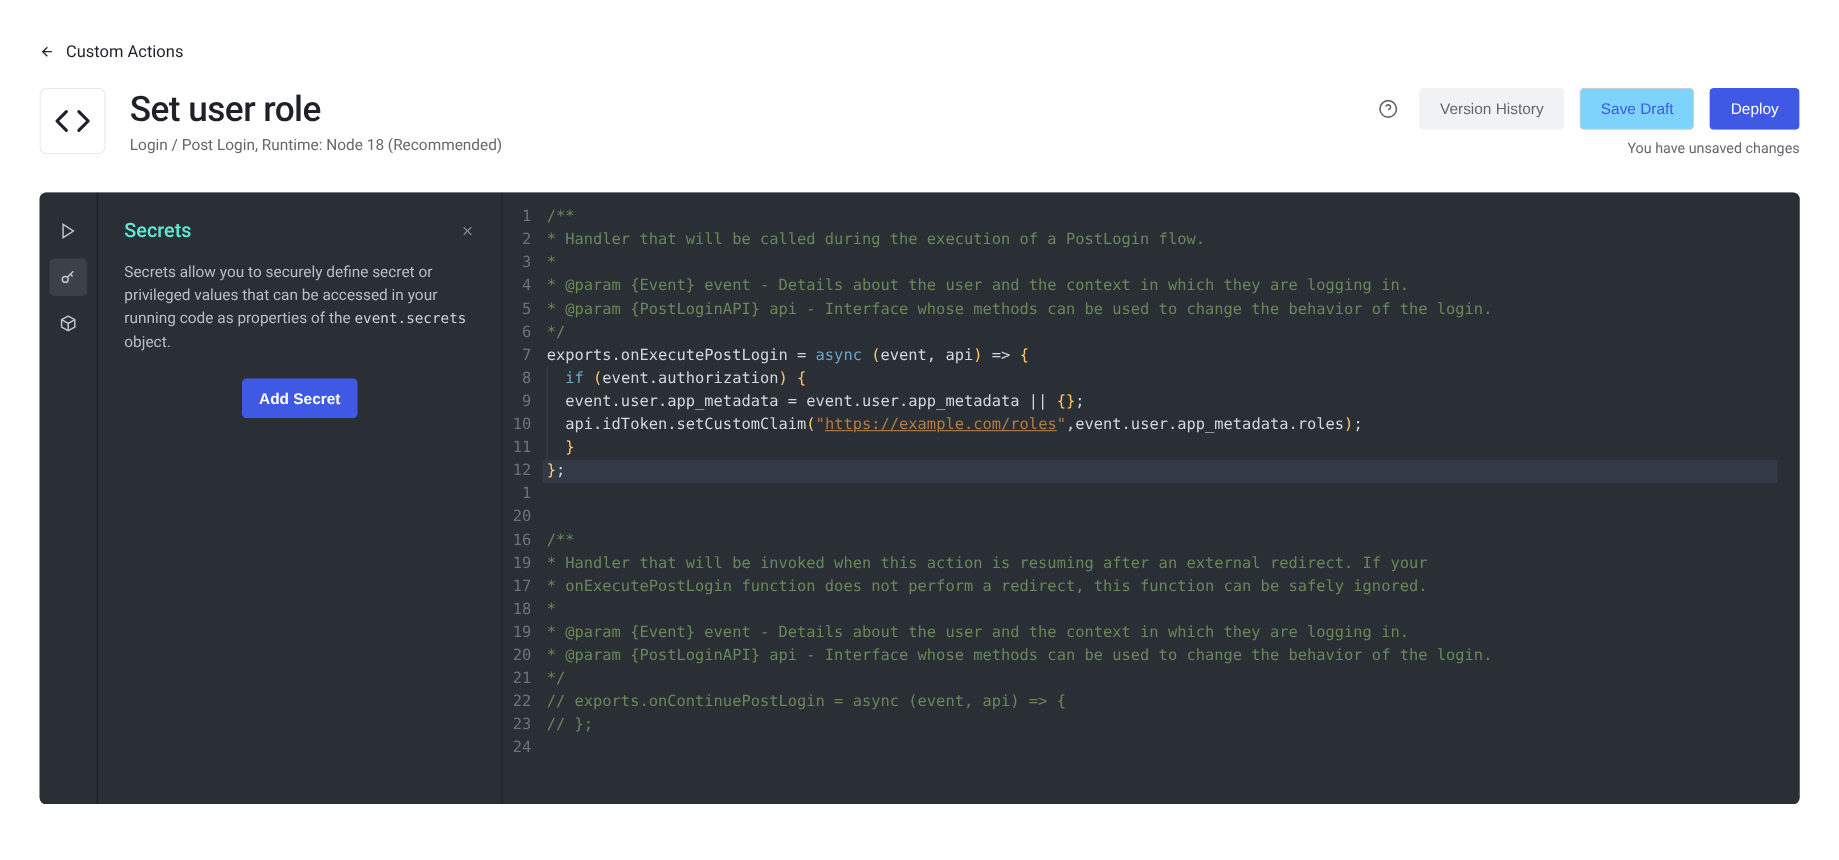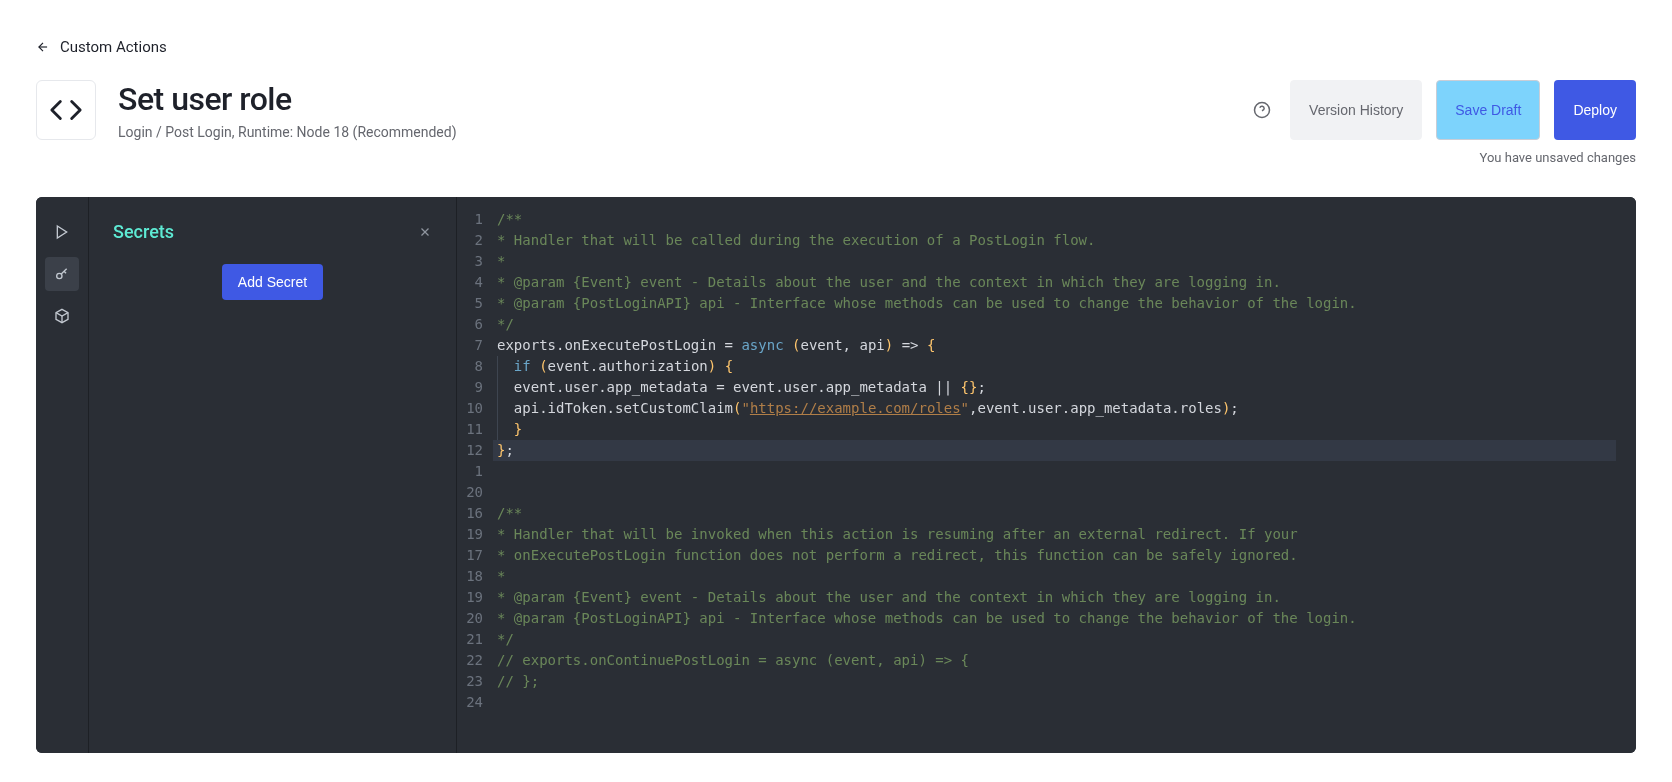--- a/index.html
+++ b/index.html
@@ -37,21 +37,21 @@
     border:1px solid #e6e8ec; border-radius:6px;
     display:flex; align-items:center; justify-content:center;
   }
   .titles h1 { font-size:32px; font-weight:500; letter-spacing:-.5px; }
   .subtitle { font-size:14px; color:#65676e; margin-top:6px; }
   .header-right { display:flex; flex-direction:column; align-items:flex-end; gap:10px; }
   .header-actions { display:flex; align-items:center; gap:14px; }
   .icon-btn { width:28px; height:28px; display:flex; align-items:center; justify-content:center; cursor:pointer; border-radius:4px; }
   .btn {
     font-size:14px; font-weight:500;
-    padding:21px 18px;
+    padding:10px 18px;
     border-radius:4px;
     cursor:pointer;
     border:1px solid transparent;
   }
   .btn-muted { background:#f1f2f4; color:#65676e; border-color:#f1f2f4; }
   .btn-outline { background:#7dd3fc; color:#3f59e4; border:1px solid #c9cdd6; }
   .btn-primary { background:#3f59e4; color:#fff; }
   .unsaved { font-size:13px; color:#65676e; }
 
   
@@ -98,21 +98,21 @@
   }
   .panel code {
     font-family: ui-monospace, Menlo, Consolas, monospace;
     font-size:13px; color:#cfd3db;
   }
   .add-secret {
     display:block;
     margin: 22px auto 0;
     background:#3f59e4; color:#fff;
     border:none; border-radius:4px;
-    font-size:14px; font-weight:400;
+    font-size:14px; font-weight:700;
     padding:10px 16px; cursor:pointer;
   }
 
   
   .code {
     flex:1;
     background:#2a2e35;
     color:#d4d7dd;
     font-family: ui-monospace, Menlo, Consolas, monospace;
     font-size:14px;
@@ -234,20 +234,23 @@
   <div class="panel">
     <div class="panel-head">
       <h3>Secrets</h3>
       <span class="close">
         <svg width="14" height="14" viewBox="0 0 24 24" fill="none" stroke="#8e949e" stroke-width="2">
             <line x1="18" y1="6" x2="6" y2="18"></line>
             <line x1="6" y1="6" x2="18" y2="18"></line>
           </svg>
       </span>
     </div>
+    <p>
+      <span>Secrets allow you to securely define secret or privileged values that can be accessed in your running code as properties of the </span><code>event.secrets</code><span> object.</span>
+    </p>
     <button class="add-secret">Add Secret</button>
   </div>
 
   <div class="code">
     <div class="code-inner">
       <div class="gutter">
           <div style="height: 21px;">1</div>
           <div style="height: 21px;">2</div>
           <div style="height: 21px;">3</div>
           <div style="height: 21px;">4</div>

